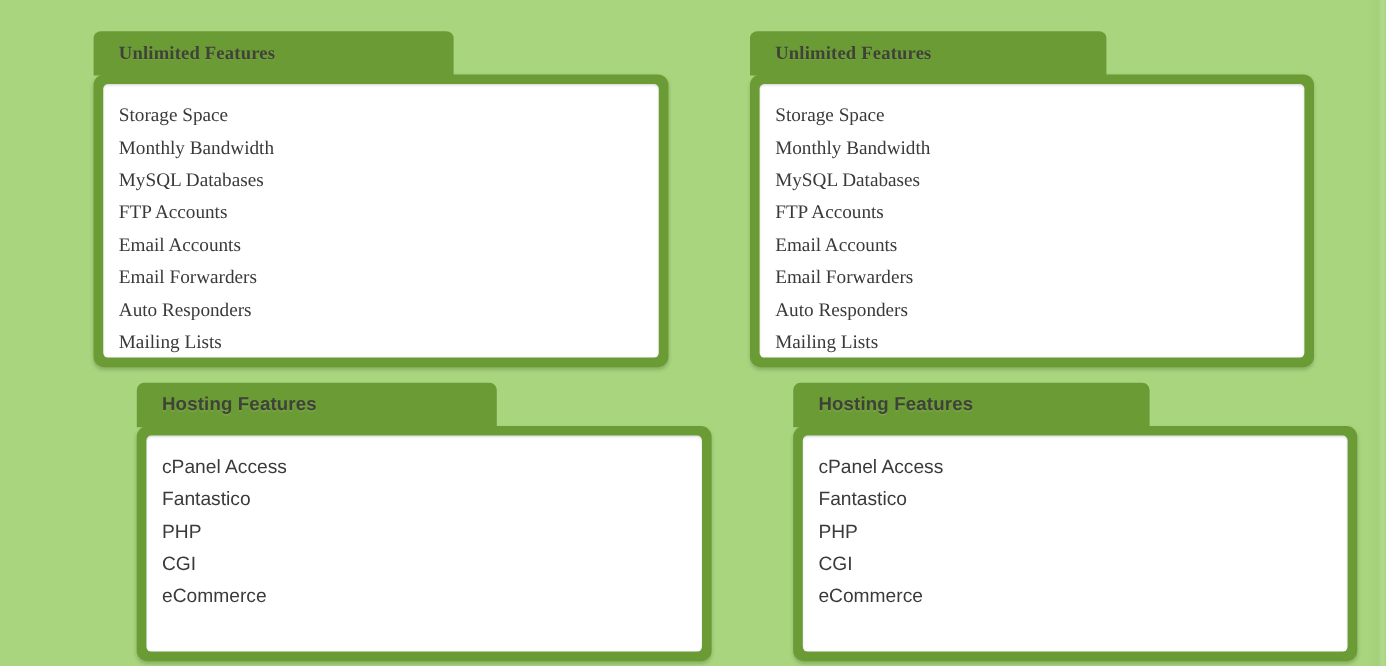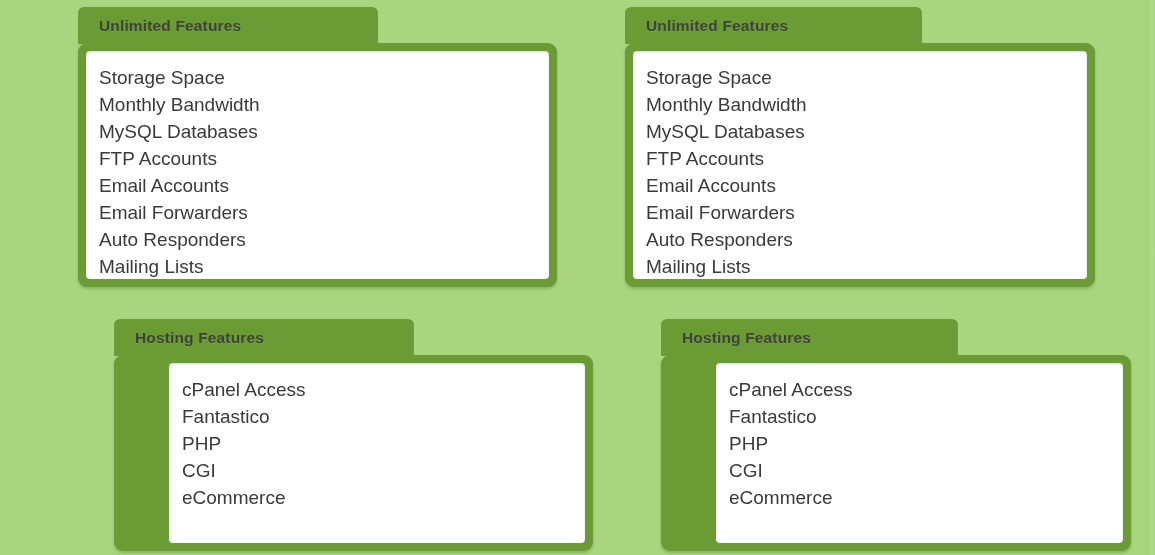--- a/index.html
+++ b/index.html
@@ -40,21 +40,21 @@
   }
 
   .column {
     position: absolute;
     top: 0;
   }
   .column-left  { left: 78px;  width: 479px; }
   .column-right { left: 625px; width: 470px; }
 
   .section { position: absolute; left: 0; width: 100%; }
-  .section-top    { top: 7px; }
+  .section-top    { top: 26px; font-family: Liberation Serif, serif; }
   .section-bottom { top: 319px; padding-left: 36px; }
 
   
   .section-header {
     position: relative;
     height: 37px;
     background: #6a9b35;
     border-radius: 6px 6px 0 0;
     box-sizing: border-box;
     padding: 0 0 0 21px;
@@ -95,30 +95,30 @@
     padding: 13px 0 12px 13px;
     box-shadow: inset 0 1px 2px rgba(0,0,0,0.16);
   }
 
   .feature-list {
     list-style: none;
     margin: 0;
     padding: 0;
   }
   .feature-item {
-    font-size: 19px;
+    font-size: 16px;
     color: #3a3a3a;
     line-height: 27px;
     height: 27px;
     white-space: nowrap;
   }
 
   
   .panel-features .panel-inner { height: 228px; }
-  .panel-hosting  .panel-inner { height: 180px; margin-left: 47px; }
+  .panel-hosting  .panel-inner { height: 180px; }
 </style>
 </head>
 <body>
 
 <div class="page">
   <div class="columns">
 
     <div class="column column-left col-left">
 
       <div class="section section-top">

